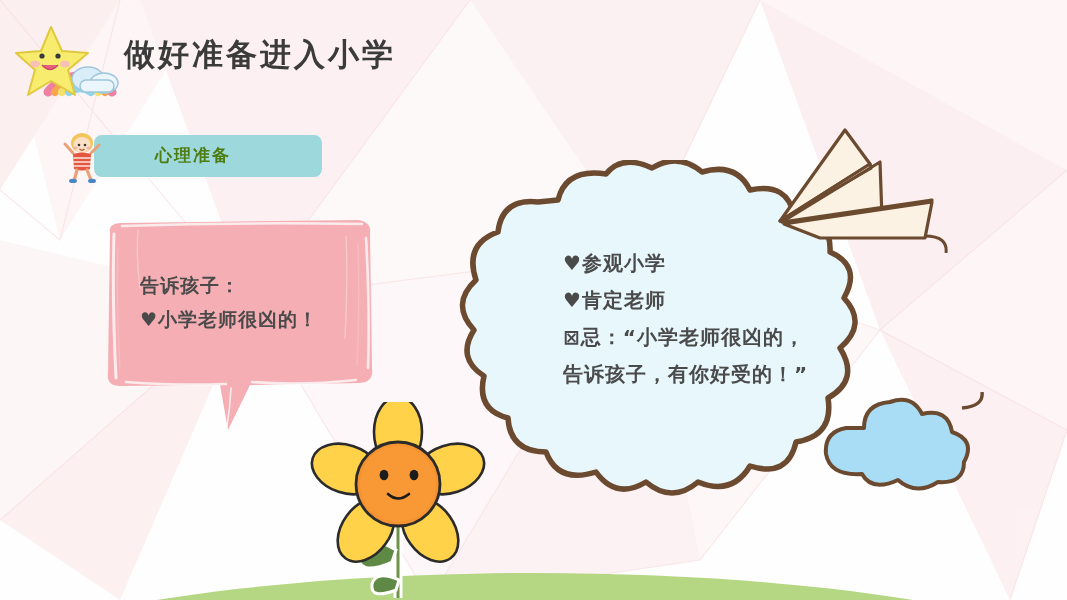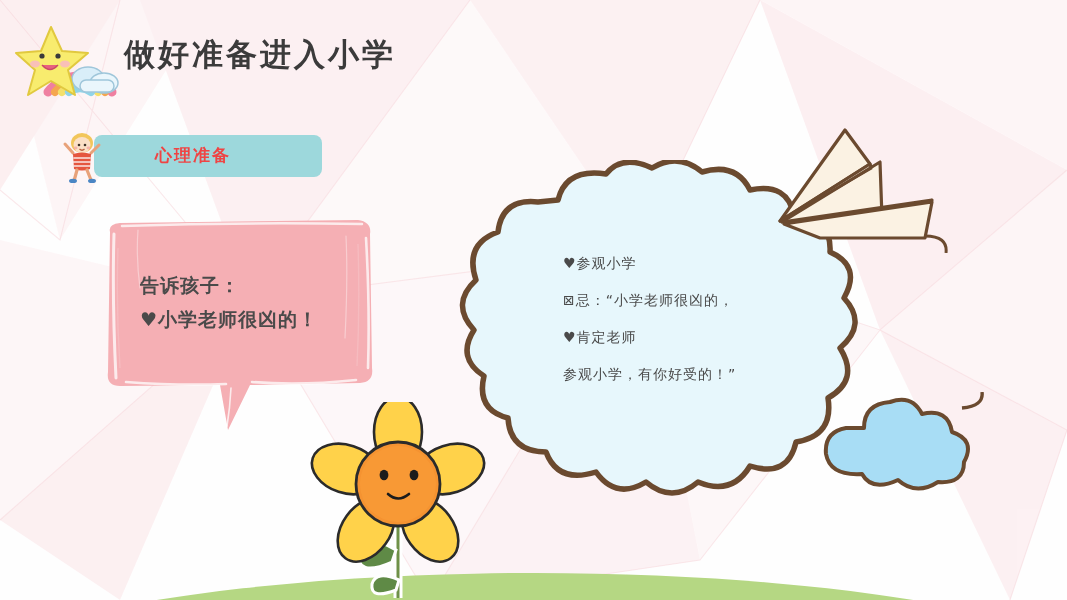--- a/index.html
+++ b/index.html
@@ -29,36 +29,36 @@
   }
   
   .badge-wrap{position:absolute;left:60px;top:131px;width:205px;height:52px;}
   .badge-kid{position:absolute;left:0px;top:0px;width:44px;height:52px;}
   .badge-pill{
     position:absolute;left:34px;top:4px;width:228px;height:42px;
     background:#9dd8dc;border-radius:8px 8px 8px 8px;
   }
   .badge-label{
     position:absolute;left:95px;top:13px;width:160px;
-    color:#ef4444;font-size:17px;letter-spacing:2px;font-weight:bold;
+    color:#4d7c0f;font-size:17px;letter-spacing:2px;font-weight:bold;
     white-space:nowrap;
   }
   
   .pink-bubble{position:absolute;left:100px;top:218px;width:280px;height:230px;}
   .pink-text{
     position:absolute;left:140px;top:268px;width:230px;
     color:#4a4a4a;font-size:19px;line-height:34px;font-weight:bold;
     letter-spacing:1px;
   }
   .pink-text .ln{display:block;white-space:nowrap;}
   
   .cloud-bubble{position:absolute;left:440px;top:160px;width:430px;height:345px;}
   .cloud-text{
     position:absolute;left:563px;top:245px;width:320px;
-    color:#4a4a4a;font-size:14px;line-height:37px;font-weight:normal;
+    color:#4a4a4a;font-size:20px;line-height:37px;font-weight:bold;
     letter-spacing:1px;
   }
   .cloud-text .ln{display:block;white-space:nowrap;}
   
   .plane{position:absolute;left:760px;top:118px;width:220px;height:135px;}
   .sunflower{position:absolute;left:300px;top:402px;width:195px;height:198px;}
   .small-cloud{position:absolute;left:812px;top:392px;width:175px;height:105px;}
   .hill{position:absolute;left:-60px;top:528px;width:1190px;height:180px;}
 </style>
 </head>
@@ -202,23 +202,23 @@
              Q70,292 68,258
              Q36,250 44,216
              Q16,198 34,170
              Q10,144 36,120
              Q24,84 58,72
              Q62,38 98,42 Z" fill="#e7f7fc" stroke="#6b4a2f" stroke-width="5.5" stroke-linejoin="round"></path>
   </svg>
 
   <div class="cloud-text">
     <span class="ln">♥参观小学</span>
+    <span class="ln">♥肯定老师</span>
     <span class="ln">⊠忌：“小学老师很凶的，</span>
-    <span class="ln">♥肯定老师</span>
-    <span class="ln">参观小学，有你好受的！”</span>
+    <span class="ln">告诉孩子，有你好受的！”</span>
   </div>
 
   <svg class="plane" viewBox="0 0 220 135">
     <g fill="#fbf2e3" stroke="#6b4a2f" stroke-width="3.2" stroke-linejoin="round">
       <polygon points="20,103 85,12 110,46"></polygon>
       <polygon points="20,103 110,46 115,62"></polygon>
       <polygon points="22,104 120,44 122,100"></polygon>
       <polygon points="22,104 122,100 172,82"></polygon>
       <polygon points="24,106 172,84 165,120 60,120"></polygon>
     </g>

